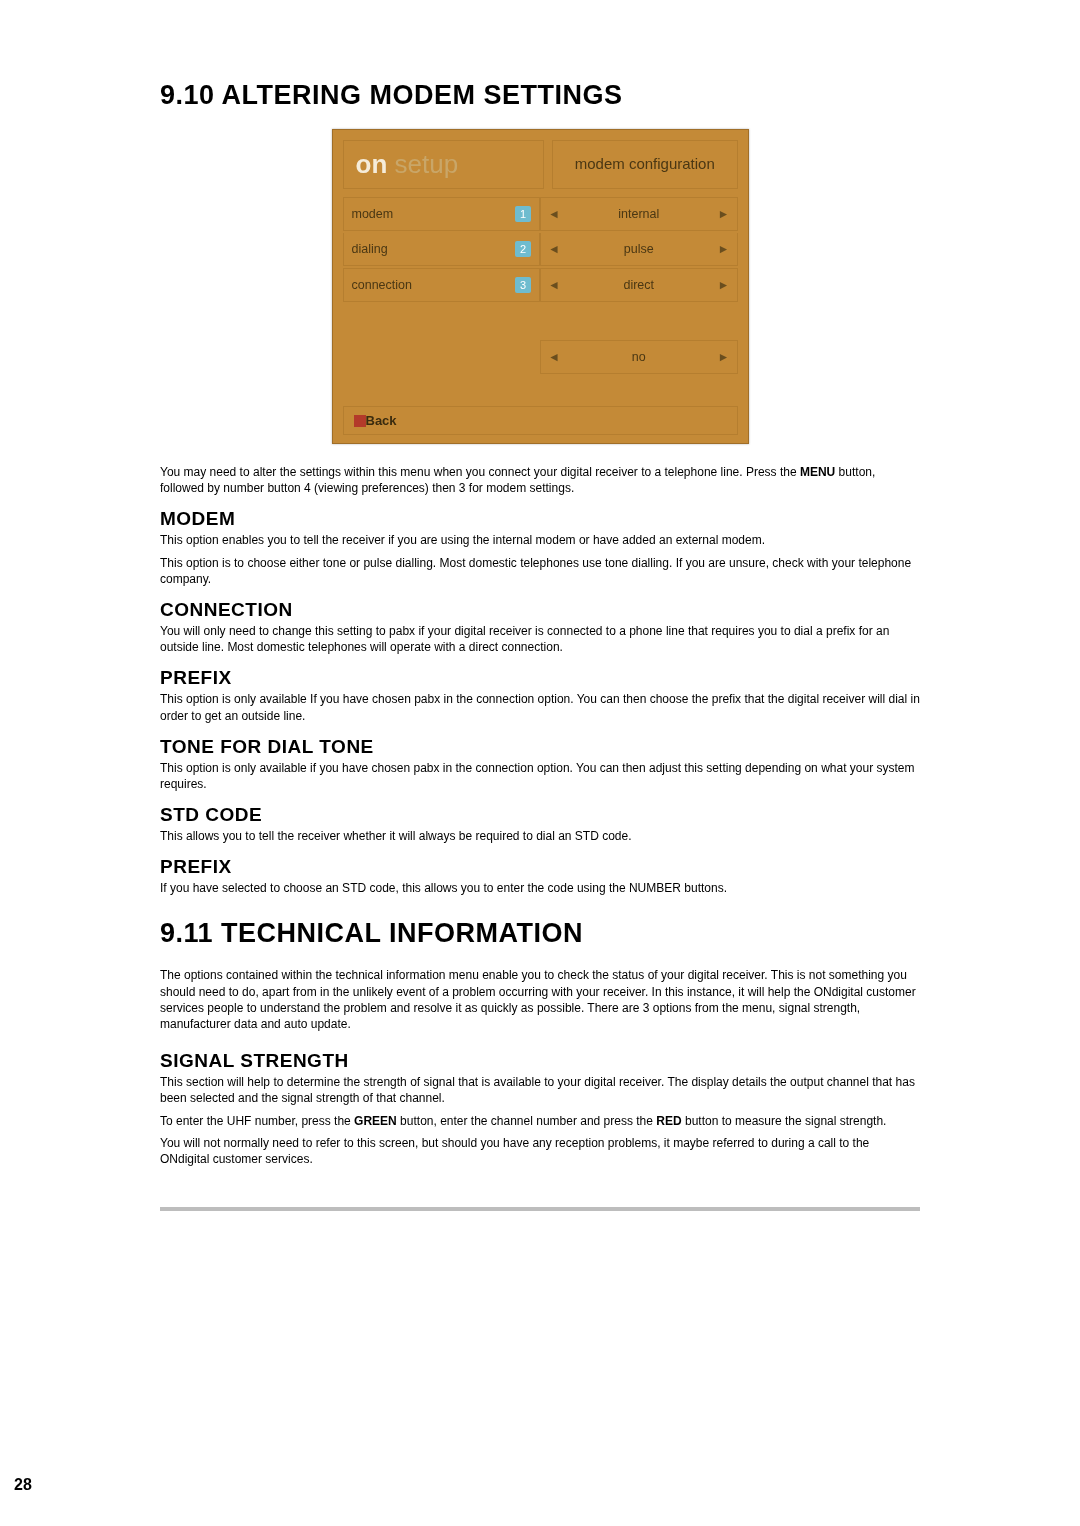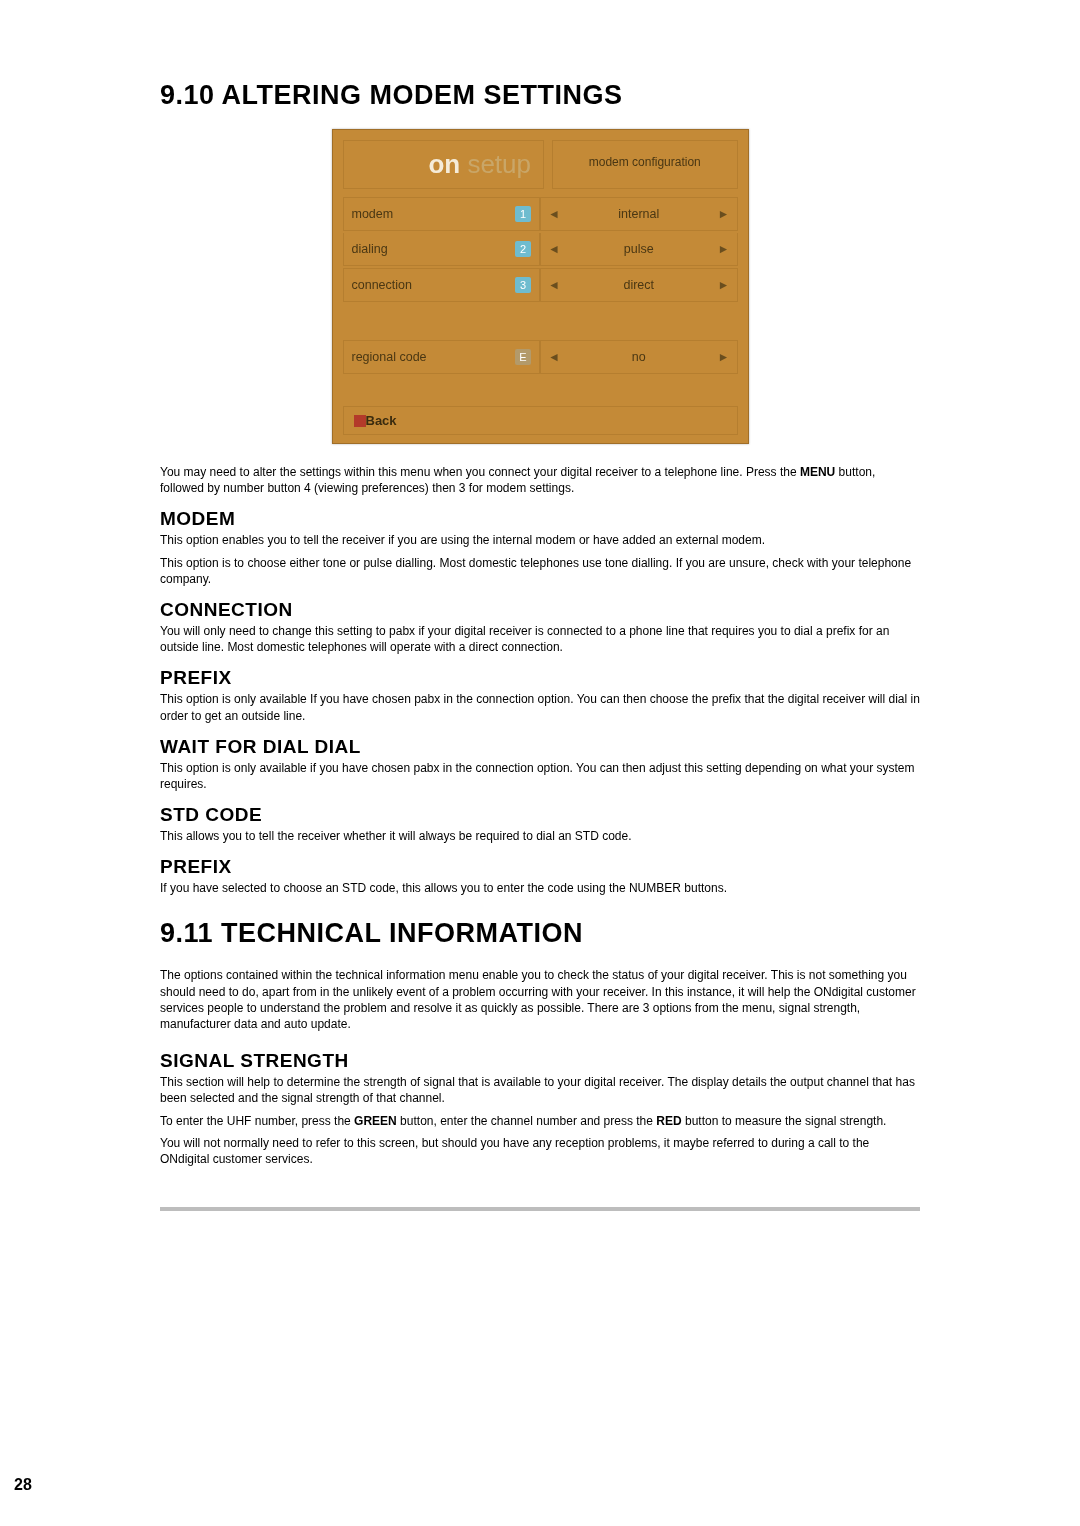--- a/index.html
+++ b/index.html
@@ -51,31 +51,30 @@
   }
   .setup-logo {
     flex: 1;
     border: 1px solid #b57e2f;
     margin: 10px 4px 6px 10px;
     padding: 8px 12px;
     font-size: 26px;
     font-weight: 600;
     color: #e8d6b8;
     letter-spacing: 0px;
-    text-align: right;
   }
   .setup-logo .on { color: #f5ecd9; font-weight: 700; }
   .setup-logo .setup { color: #c9a668; font-weight: 500; }
   .setup-title {
     flex: 1;
     border: 1px solid #b57e2f;
     margin: 10px 10px 6px 4px;
     padding: 14px 4px;
     text-align: center;
-    font-size: 12px;
+    font-size: 15px;
     color: #4a3713;
   }
   .setup-grid {
     display: flex;
     padding: 0 10px;
   }
   .setup-left, .setup-right {
     flex: 1;
   }
   .setup-row {
@@ -170,24 +169,20 @@
         </div>
         <div class="setup-row" style="border-top:none;">
           <span>dialing</span>
           <span class="num-box">2</span>
         </div>
         <div class="setup-row">
           <span>connection</span>
           <span class="num-box">3</span>
         </div>
         <div class="setup-spacer"></div>
-        <div class="setup-row">
-          <span>regional code</span>
-          <span class="num-box E">E</span>
-        </div>
       </div>
 
       <div class="setup-right">
         <div class="setup-row">
           <span class="arrow left">◄</span>
           <span>internal</span>
           <span class="arrow right">►</span>
         </div>
         <div class="setup-row" style="border-top:none;">
           <span class="arrow left">◄</span>
@@ -222,21 +217,21 @@
   <p class="body-text">This option enables you to tell the receiver if you are using the internal modem or have added an external modem.</p>
 
   <p class="body-text">This option is to choose either tone or pulse dialling. Most domestic telephones use tone dialling. If you are unsure, check with your telephone company.</p>
 
   <h2 class="subsection-title">CONNECTION</h2>
   <p class="body-text">You will only need to change this setting to pabx if your digital receiver is connected to a phone line that requires you to dial a prefix for an outside line. Most domestic telephones will operate with a direct connection.</p>
 
   <h2 class="subsection-title">PREFIX</h2>
   <p class="body-text">This option is only available If you have chosen pabx in the connection option. You can then choose the prefix that the digital receiver will dial in order to get an outside line.</p>
 
-  <h2 class="subsection-title">WAIT FOR DIAL DIAL</h2>
+  <h2 class="subsection-title">TONE FOR DIAL TONE</h2>
   <p class="body-text">This option is only available if you have chosen pabx in the connection option. You can then adjust this setting depending on what your system requires.</p>
 
   <h2 class="subsection-title">STD CODE</h2>
   <p class="body-text">This allows you to tell the receiver whether it will always be required to dial an STD code.</p>
 
   <h2 class="subsection-title">PREFIX</h2>
   <p class="body-text">If you have selected to choose an STD code, this allows you to enter the code using the NUMBER buttons.</p>
 
   <h1 class="section-title" style="margin-top:22px;">9.11  TECHNICAL INFORMATION</h1>
   <p class="body-text">The options contained within the technical information menu enable you to check the status of your digital receiver. This is not something you should need to do, apart from in the unlikely event of a problem occurring with your receiver. In this instance, it will help the ONdigital customer services people to understand the problem and resolve it as quickly as possible. There are 3 options from the menu, signal strength, manufacturer data and auto update.</p>

